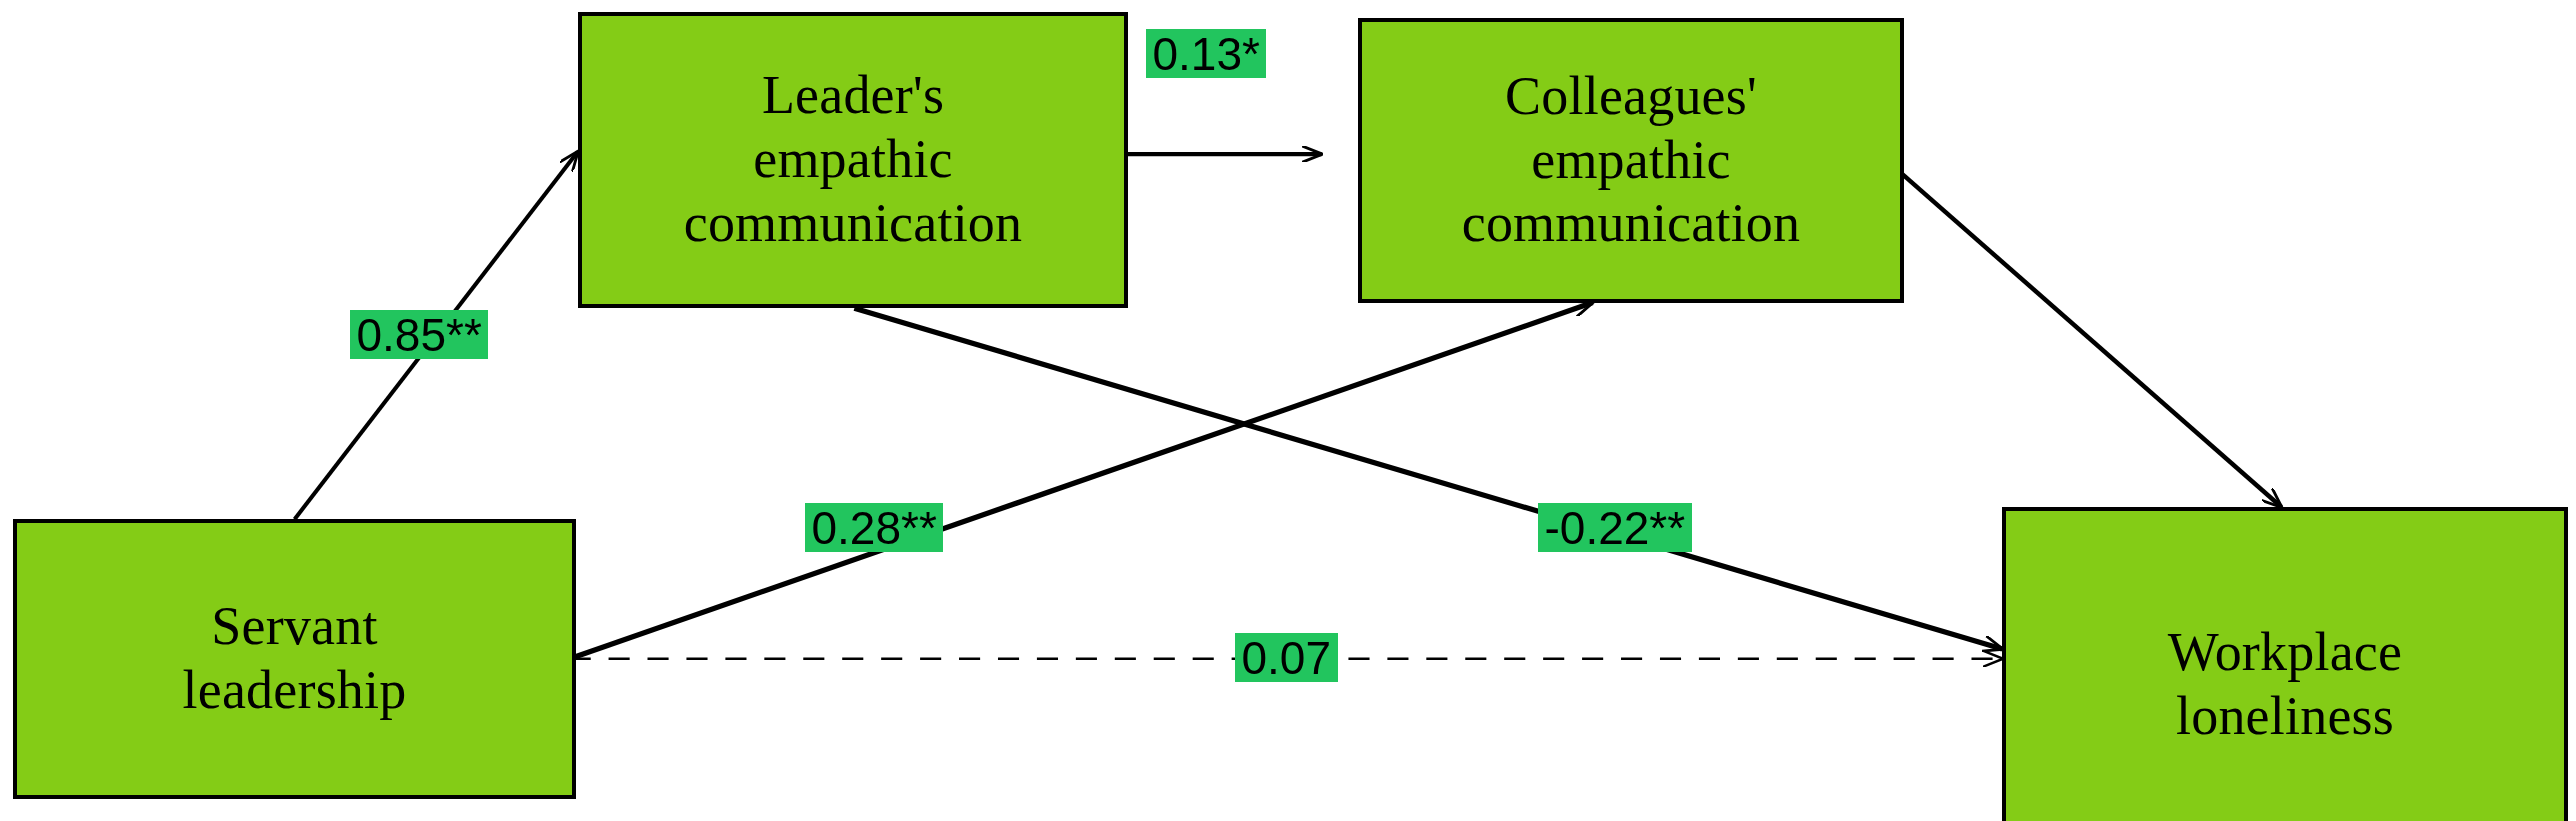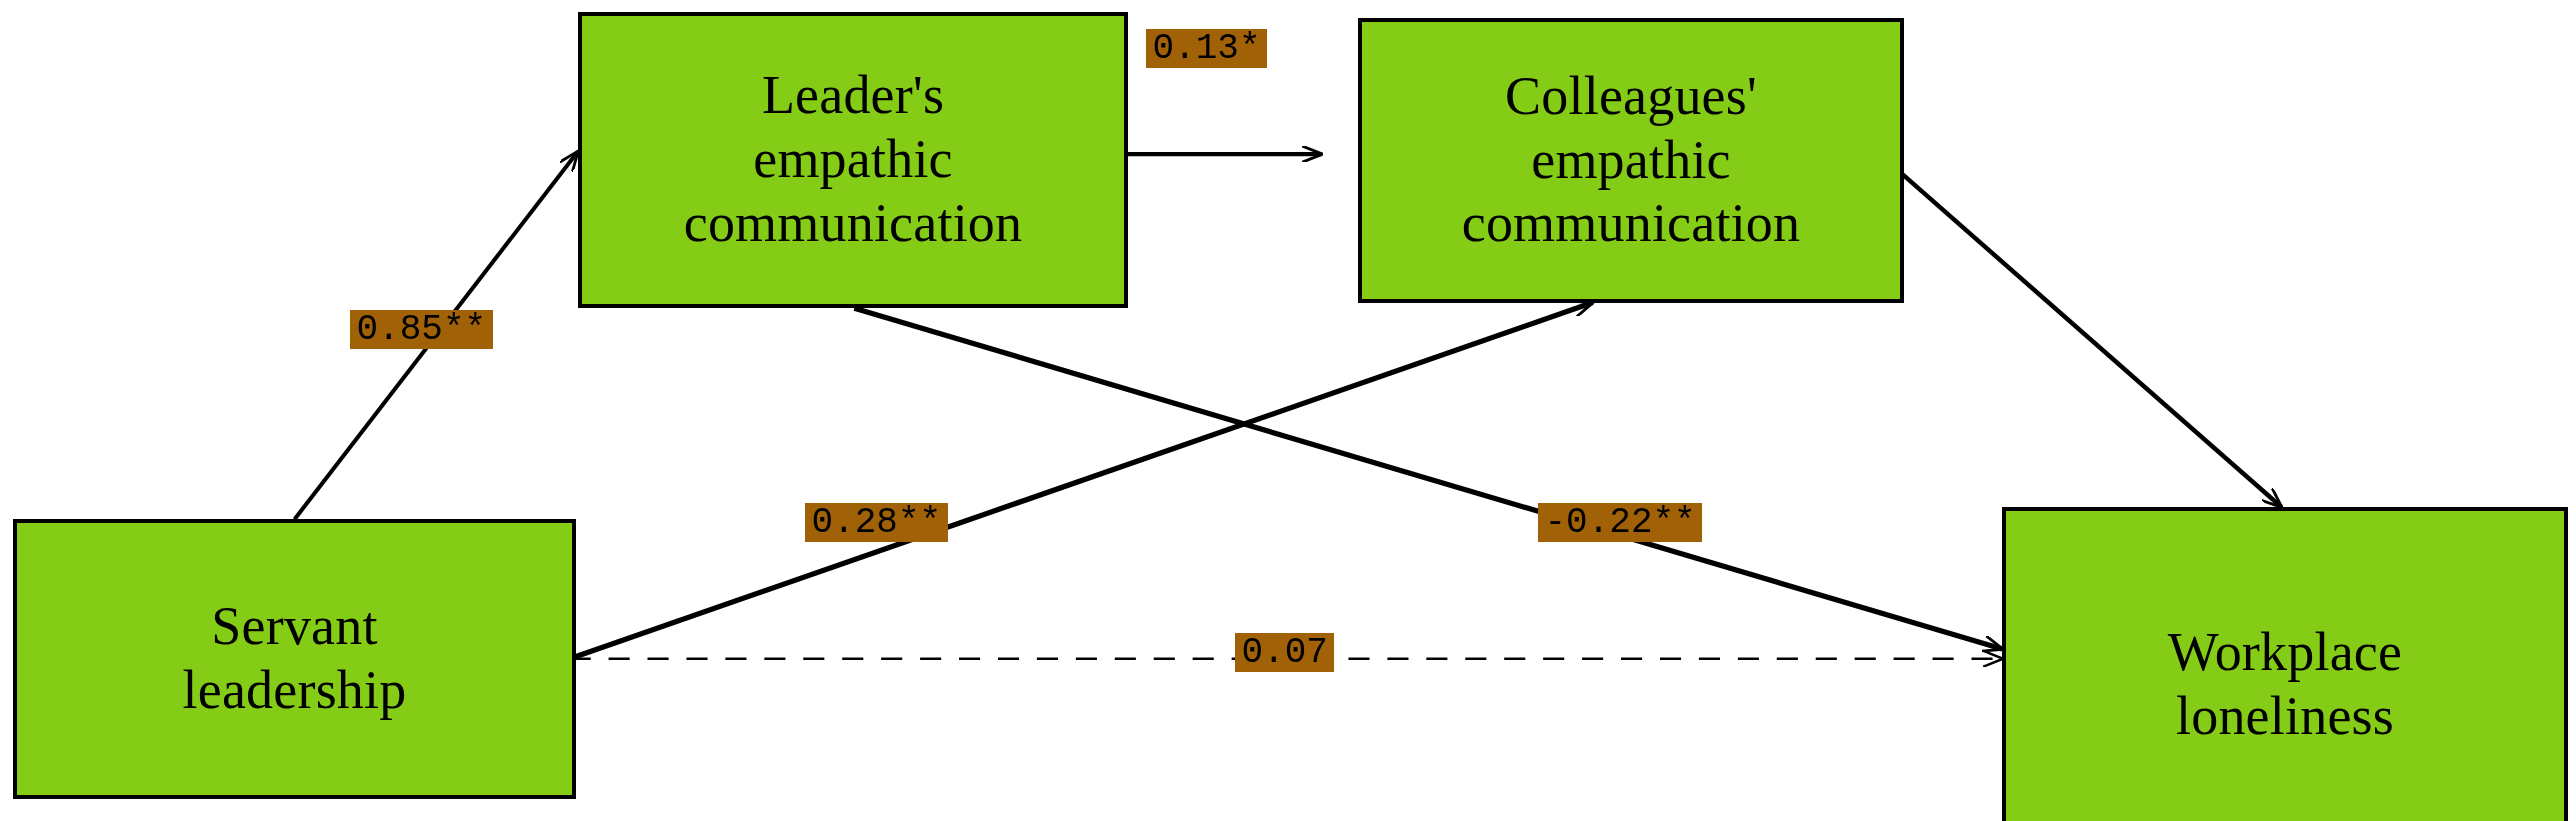--- a/index.html
+++ b/index.html
@@ -37,25 +37,25 @@
   .node-label {
     font-family: "Liberation Serif", "DejaVu Serif", serif;
     font-size: 54px;
     line-height: 1.18;
     color: #000000;
     white-space: pre-line;
     letter-spacing: 0.2px;
   }
   .edge-label {
     position: absolute;
-    font-family: Liberation Mono, monospace;
-    font-size: 36px;
+    font-family: Liberation Sans, sans-serif;
+    font-size: 46px;
     line-height: 1;
     color: #000000;
-    background: #a16207;
+    background: #22c55e;
     padding: 1.6px 6.5px;
     white-space: nowrap;
     z-index: 5;
   }
 
   
   #node-servant-leadership { left: 13px;   top: 519px; width: 563px; height: 280px; }
   #node-leader-empathic    { left: 578px;  top: 12px;  width: 550px; height: 296px; }
   #node-colleagues-empathic{ left: 1322px; top: 18px;  width: 546px; height: 285px; margin-left: 36px; }
   #node-workplace-loneliness{left: 2002px; top: 507px; width: 566px; height: 356px; }

